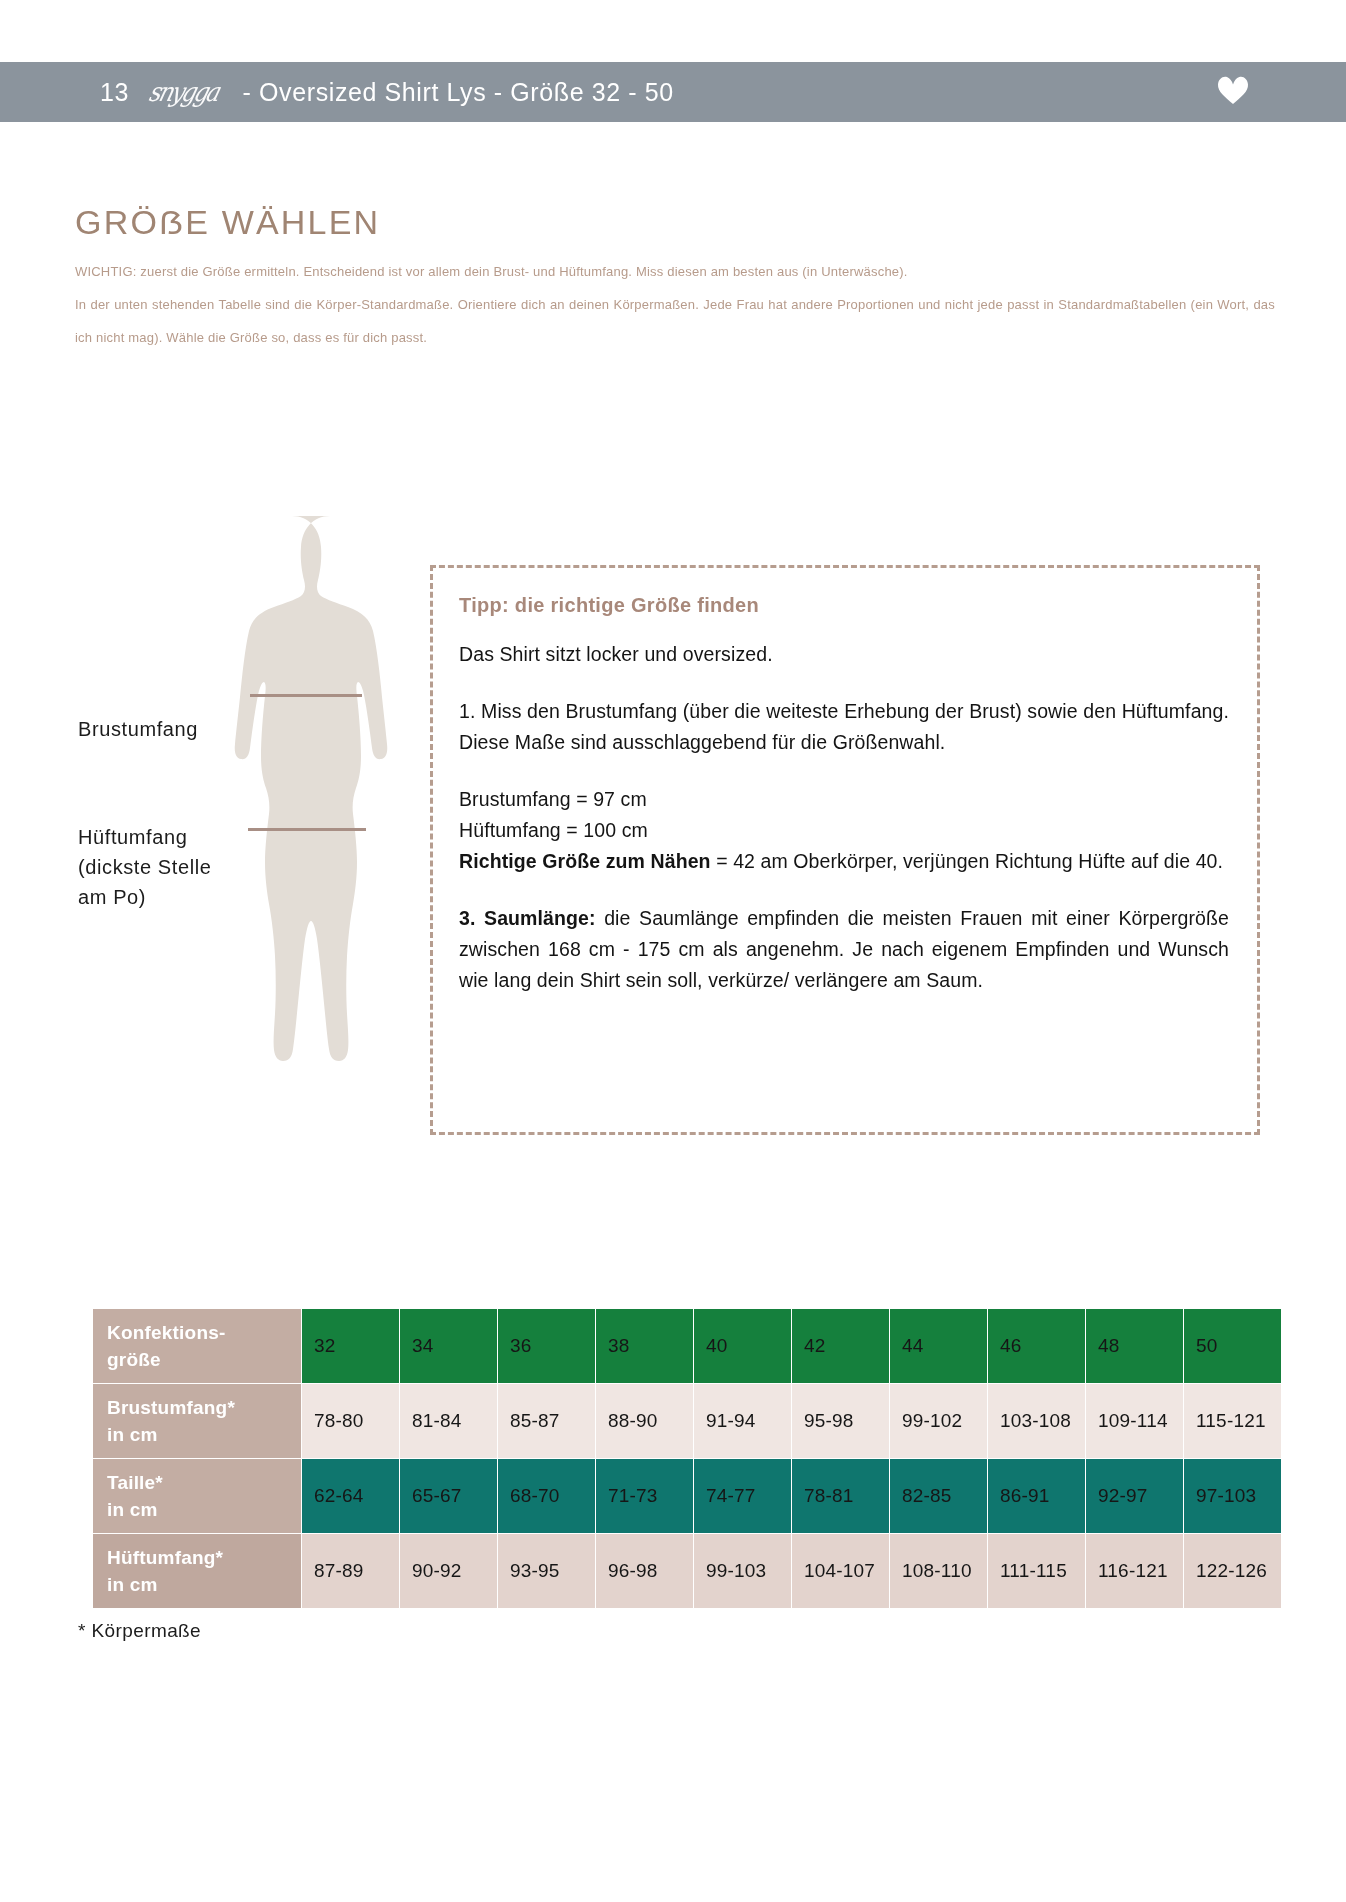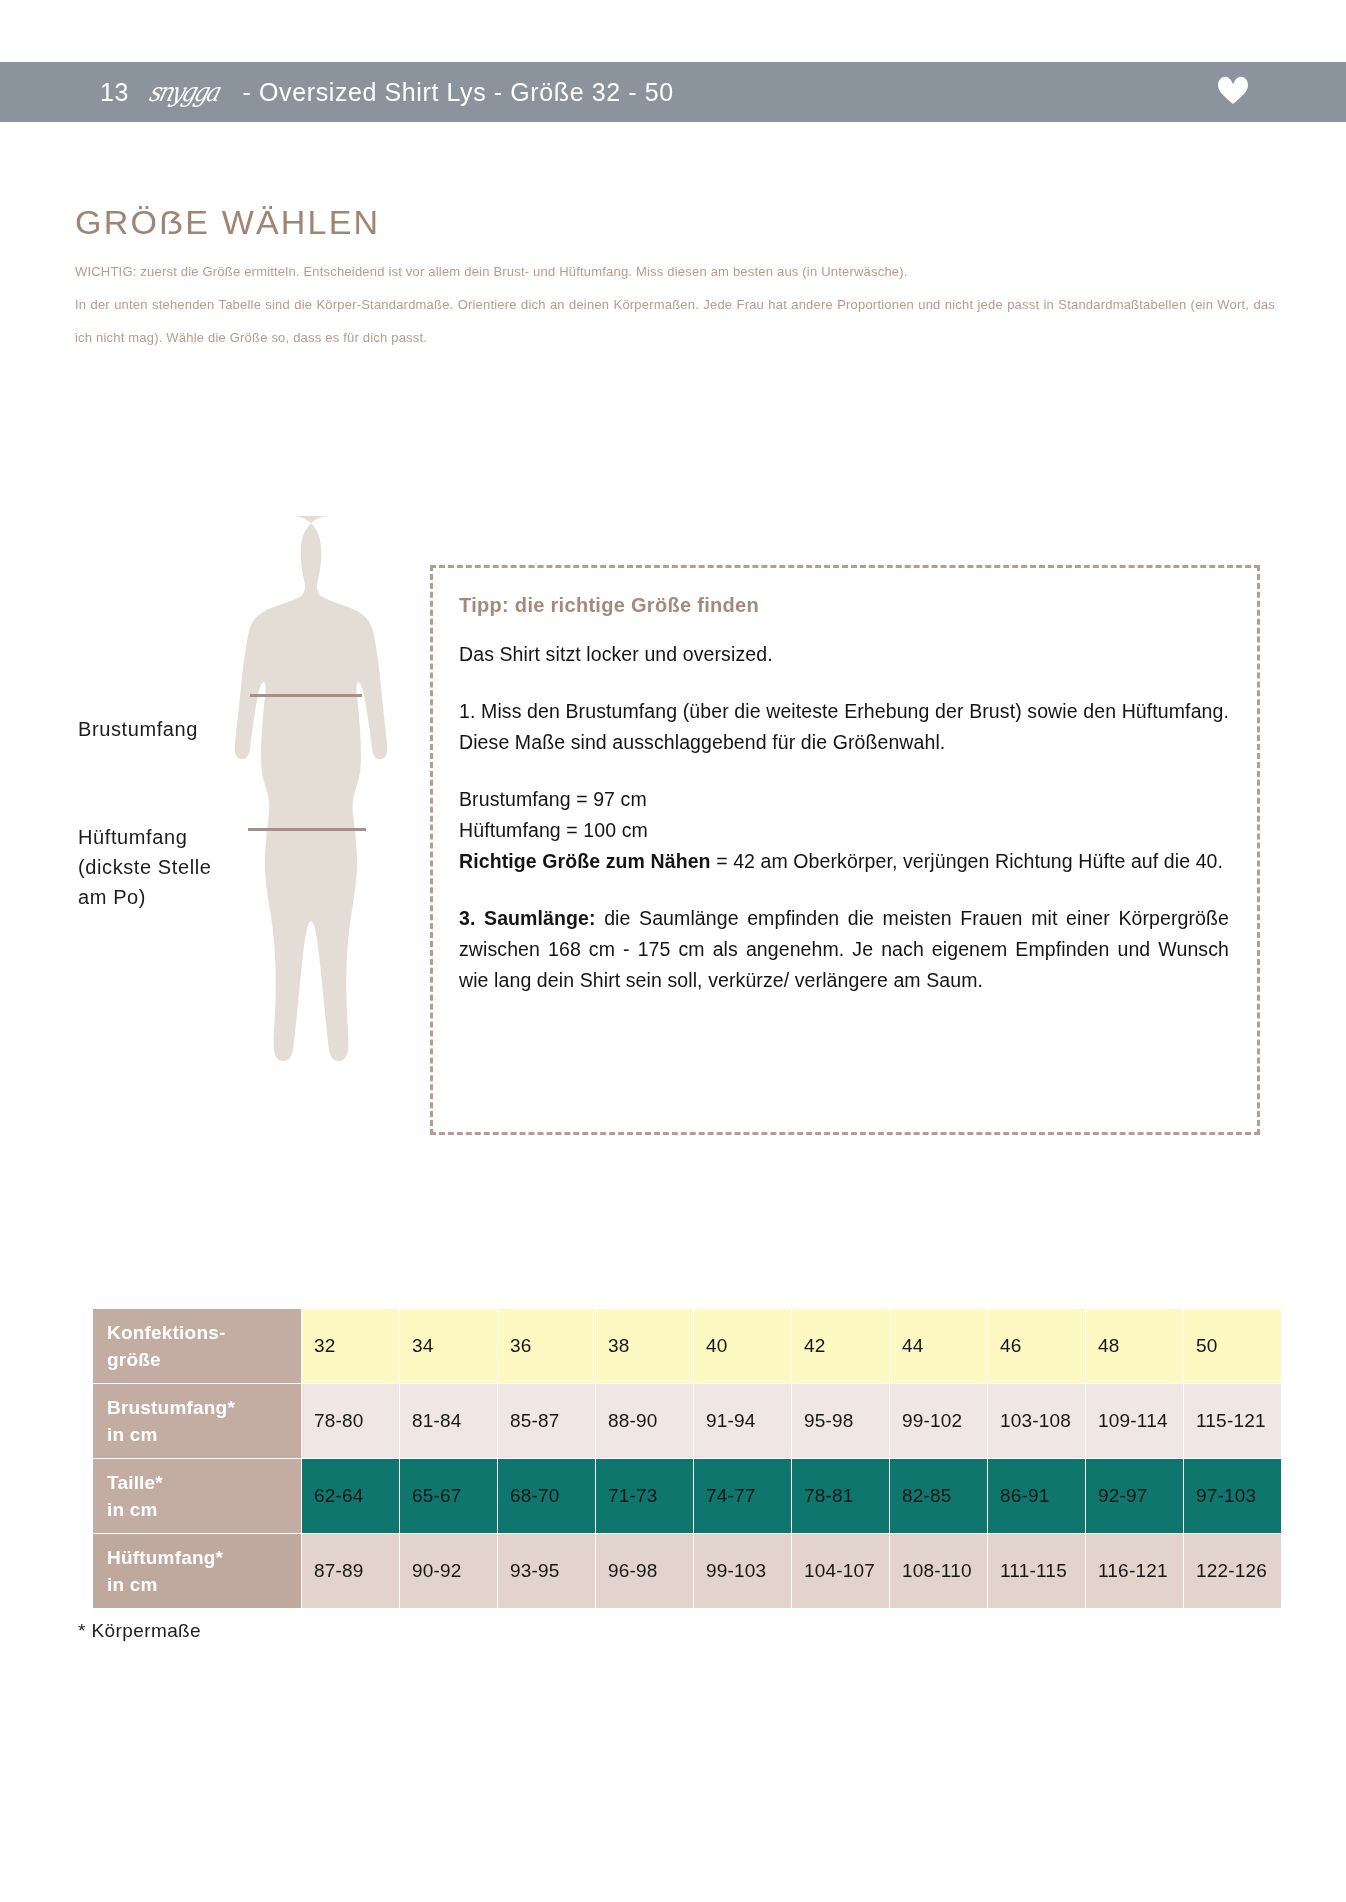--- a/index.html
+++ b/index.html
@@ -158,21 +158,21 @@
     letter-spacing: 0.2px;
   }
   .size-table td.rowhead {
     background: #c3ada3;
     color: #ffffff;
     font-weight: bold;
     width: 182px;
     padding-left: 14px;
     line-height: 27px;
   }
-  .size-table tr.header-row td { background: #fef9c3; }
+  .size-table tr.header-row td { background: #15803d; }
   .size-table tr.header-row td.rowhead { background: #c3ada3; }
   .size-table tr.band-light td { background: #f0e6e2; }
   .size-table tr.band-dark  td { background: #0f766e; }
   .size-table tr.band-light td.rowhead,
   .size-table tr.band-dark td.rowhead { background: #c3ada3; }
   .size-table tr.band-hip td { background: #e3d3cd; }
   .size-table tr.band-hip td.rowhead { background: #bfa89e; }
 
   .table-footnote {
     position: absolute;

